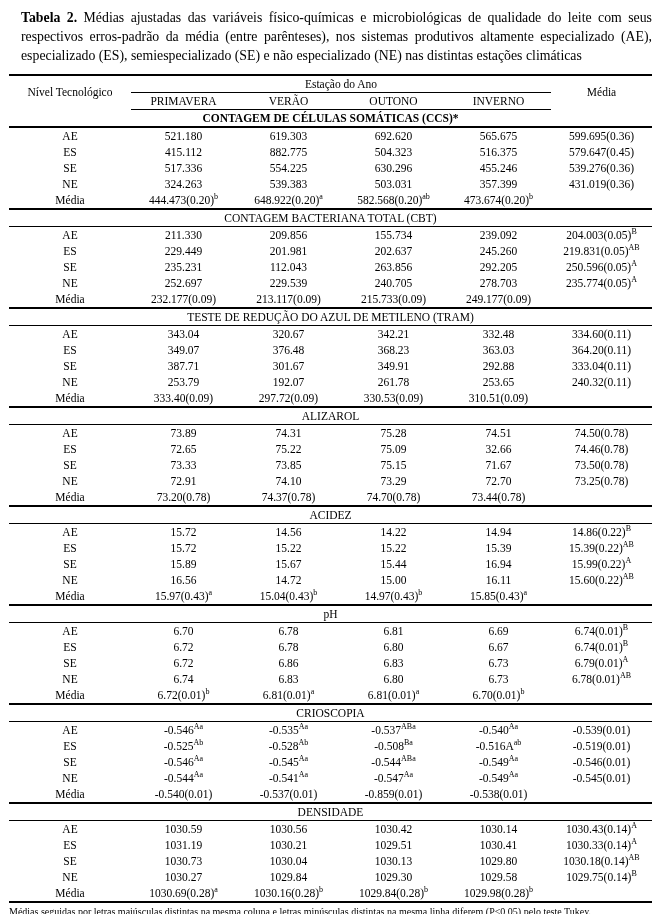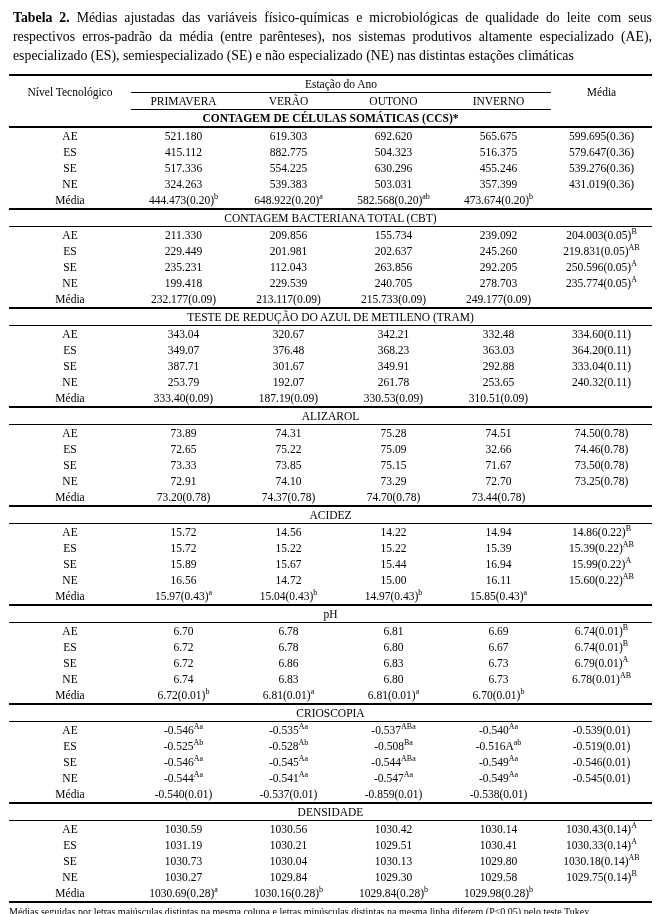--- a/index.html
+++ b/index.html
@@ -9,21 +9,21 @@
     font-family: "Liberation Serif", serif;
     color: #000;
     -webkit-font-smoothing: antialiased;
   }
   .page { box-sizing: border-box; padding: 8px 9px 0 9px; }
 
   .caption {
     font-size: 13.8px;
     line-height: 1.38;
     text-align: justify;
-    margin: 0 0 9px 4px;
+    margin: 0 0 9px 12px;
   }
   .caption b { font-weight: bold; }
 
   table.data {
     width: 100%;
     border-collapse: collapse;
     border-top: 2px solid #000;
     border-bottom: 2px solid #000;
     table-layout: fixed;
   }
@@ -102,21 +102,21 @@
           <td>692.620</td>
           <td>565.675</td>
           <td>599.695(0.36)</td>
         </tr>
         <tr>
           <td>ES</td>
           <td>415.112</td>
           <td>882.775</td>
           <td>504.323</td>
           <td>516.375</td>
-          <td>579.647(0.36)</td>
+          <td>579.647(0.45)</td>
         </tr>
         <tr>
           <td>SE</td>
           <td>517.336</td>
           <td>554.225</td>
           <td>630.296</td>
           <td>455.246</td>
           <td>539.276(0.36)</td>
         </tr>
         <tr>
@@ -157,21 +157,21 @@
         <tr>
           <td>SE</td>
           <td>235.231</td>
           <td>112.043</td>
           <td>263.856</td>
           <td>292.205</td>
           <td>250.596(0.05)<sup>A</sup></td>
         </tr>
         <tr>
           <td>NE</td>
-          <td>199.418</td>
+          <td>252.697</td>
           <td>229.539</td>
           <td>240.705</td>
           <td>278.703</td>
           <td>235.774(0.05)<sup>A</sup></td>
         </tr>
         <tr>
           <td>Média</td>
           <td>232.177(0.09)</td>
           <td>213.117(0.09)</td>
           <td>215.733(0.09)</td>
@@ -209,21 +209,21 @@
           <td>NE</td>
           <td>253.79</td>
           <td>192.07</td>
           <td>261.78</td>
           <td>253.65</td>
           <td>240.32(0.11)</td>
         </tr>
         <tr>
           <td>Média</td>
           <td>333.40(0.09)</td>
-          <td>187.19(0.09)</td>
+          <td>297.72(0.09)</td>
           <td>330.53(0.09)</td>
           <td>310.51(0.09)</td>
           <td></td>
         </tr>
         <tr class="section-row">
           <td colspan="6">ALIZAROL</td>
         </tr>
         <tr>
           <td>AE</td>
           <td>73.89</td>

